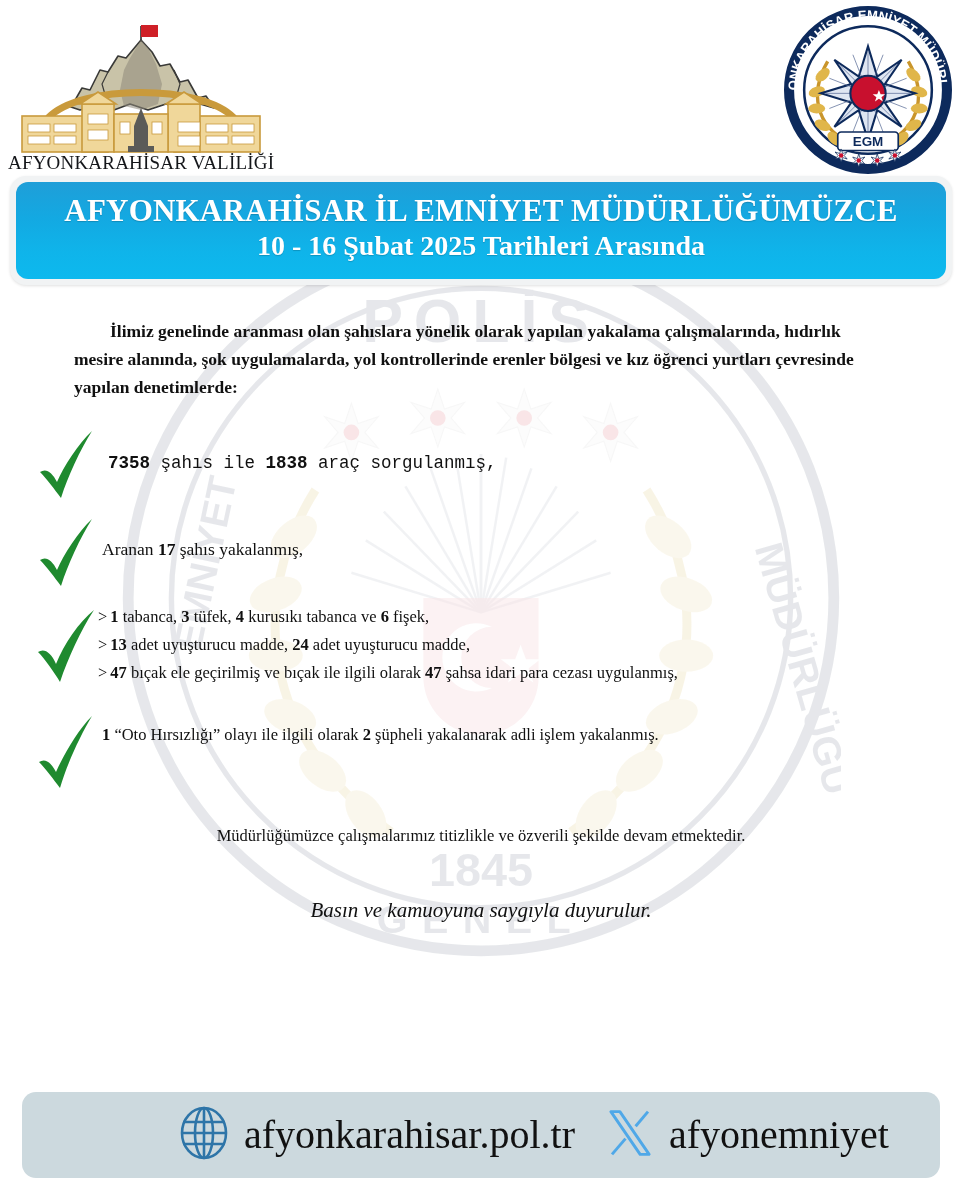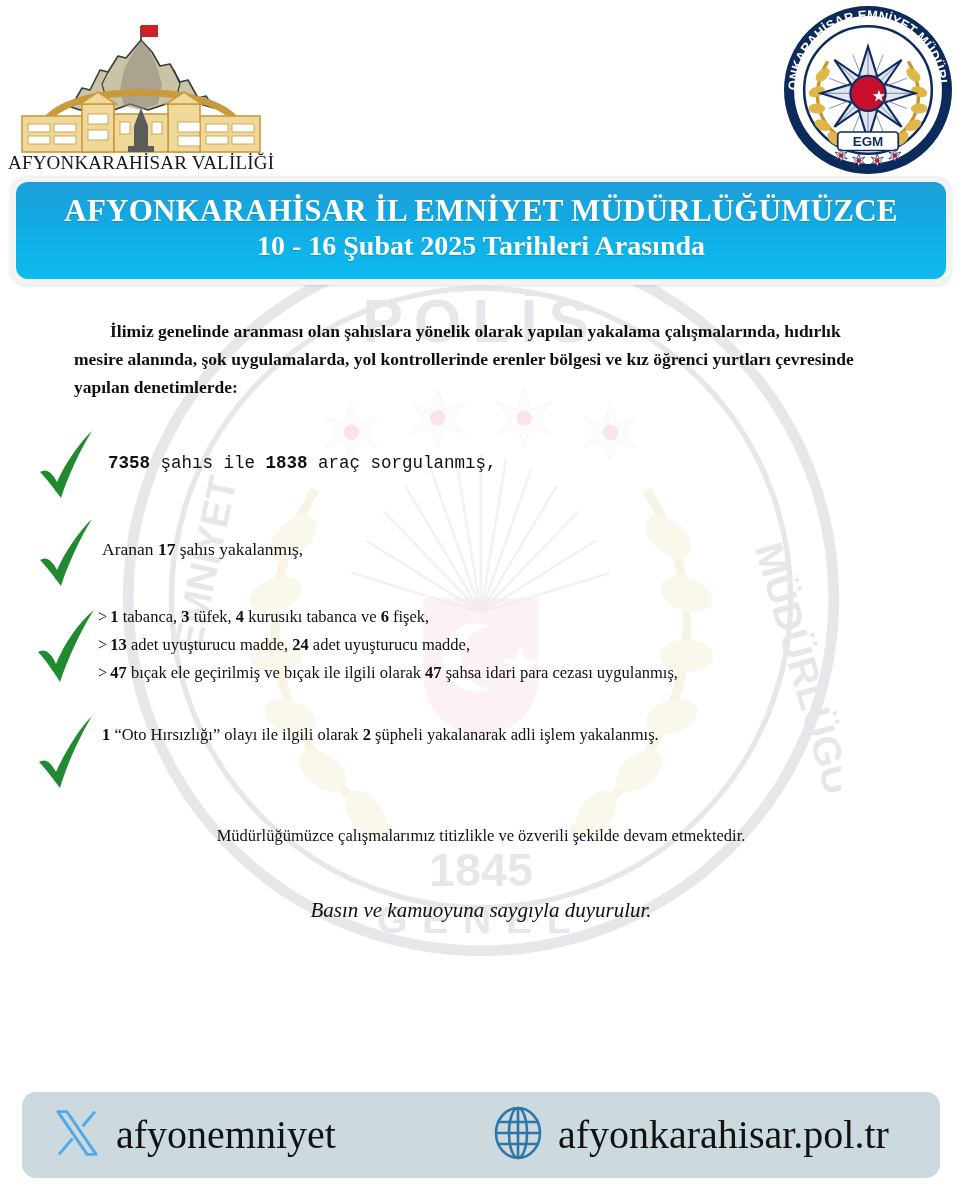--- a/index.html
+++ b/index.html
@@ -411,43 +411,43 @@
 
     <div class="closing">
       <span class="line1">Müdürlüğümüzce çalışmalarımız titizlikle ve özverili şekilde devam etmektedir.</span>
     </div>
 
     <div class="signoff">Basın ve kamuoyuna saygıyla duyurulur.</div>
   </div>
 
   <div class="footer">
 
-    <div class="f-item f-x">
-      <span class="f-icon">
-        <svg width="54" height="54" viewBox="0 0 48 48" xmlns="http://www.w3.org/2000/svg">
-          <g fill="none" stroke="#4fa8e8" stroke-width="2.6" stroke-linejoin="round">
-            <path d="M7,5 H15 L41,43 H33 Z"></path>
-            <path d="M8,43 L20,29"></path>
-            <path d="M29,18 L40,5"></path>
-          </g>
-        </svg>
-      </span>
-      <span class="f-label">afyonemniyet</span>
-    </div>
-
     <div class="f-item f-web">
       <span class="f-icon">
         <svg width="52" height="56" viewBox="0 0 52 56" xmlns="http://www.w3.org/2000/svg">
           <g fill="none" stroke="#2e75a8" stroke-width="2.6">
             <ellipse cx="26" cy="28" rx="22" ry="25"></ellipse>
             <ellipse cx="26" cy="28" rx="9" ry="25"></ellipse>
             <line x1="26" y1="3" x2="26" y2="53"></line>
             <line x1="5" y1="17" x2="47" y2="17"></line>
             <line x1="4" y1="28" x2="48" y2="28"></line>
             <line x1="5" y1="39" x2="47" y2="39"></line>
           </g>
         </svg>
       </span>
       <span class="f-label">afyonkarahisar.pol.tr</span>
     </div>
+
+    <div class="f-item f-x">
+      <span class="f-icon">
+        <svg width="54" height="54" viewBox="0 0 48 48" xmlns="http://www.w3.org/2000/svg">
+          <g fill="none" stroke="#4fa8e8" stroke-width="2.6" stroke-linejoin="round">
+            <path d="M7,5 H15 L41,43 H33 Z"></path>
+            <path d="M8,43 L20,29"></path>
+            <path d="M29,18 L40,5"></path>
+          </g>
+        </svg>
+      </span>
+      <span class="f-label">afyonemniyet</span>
+    </div>
   </div>
 
 </div>
 
 </body></html>

